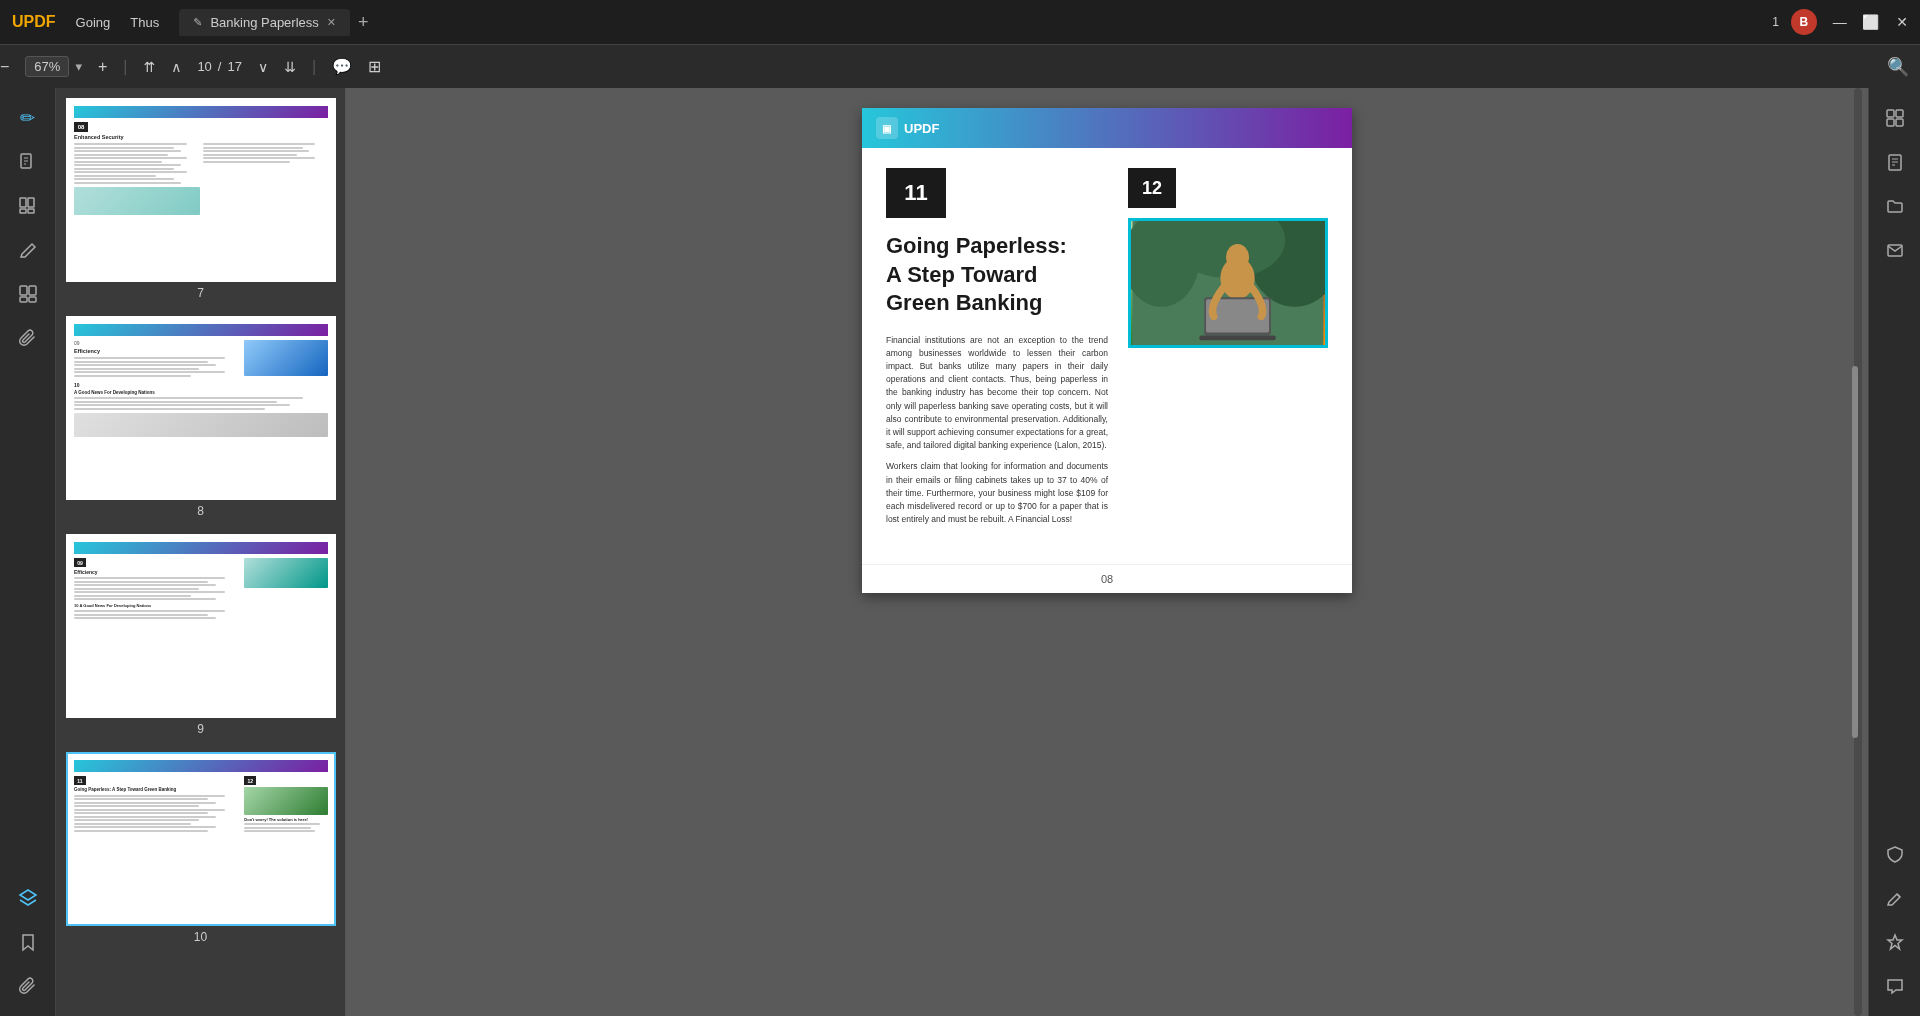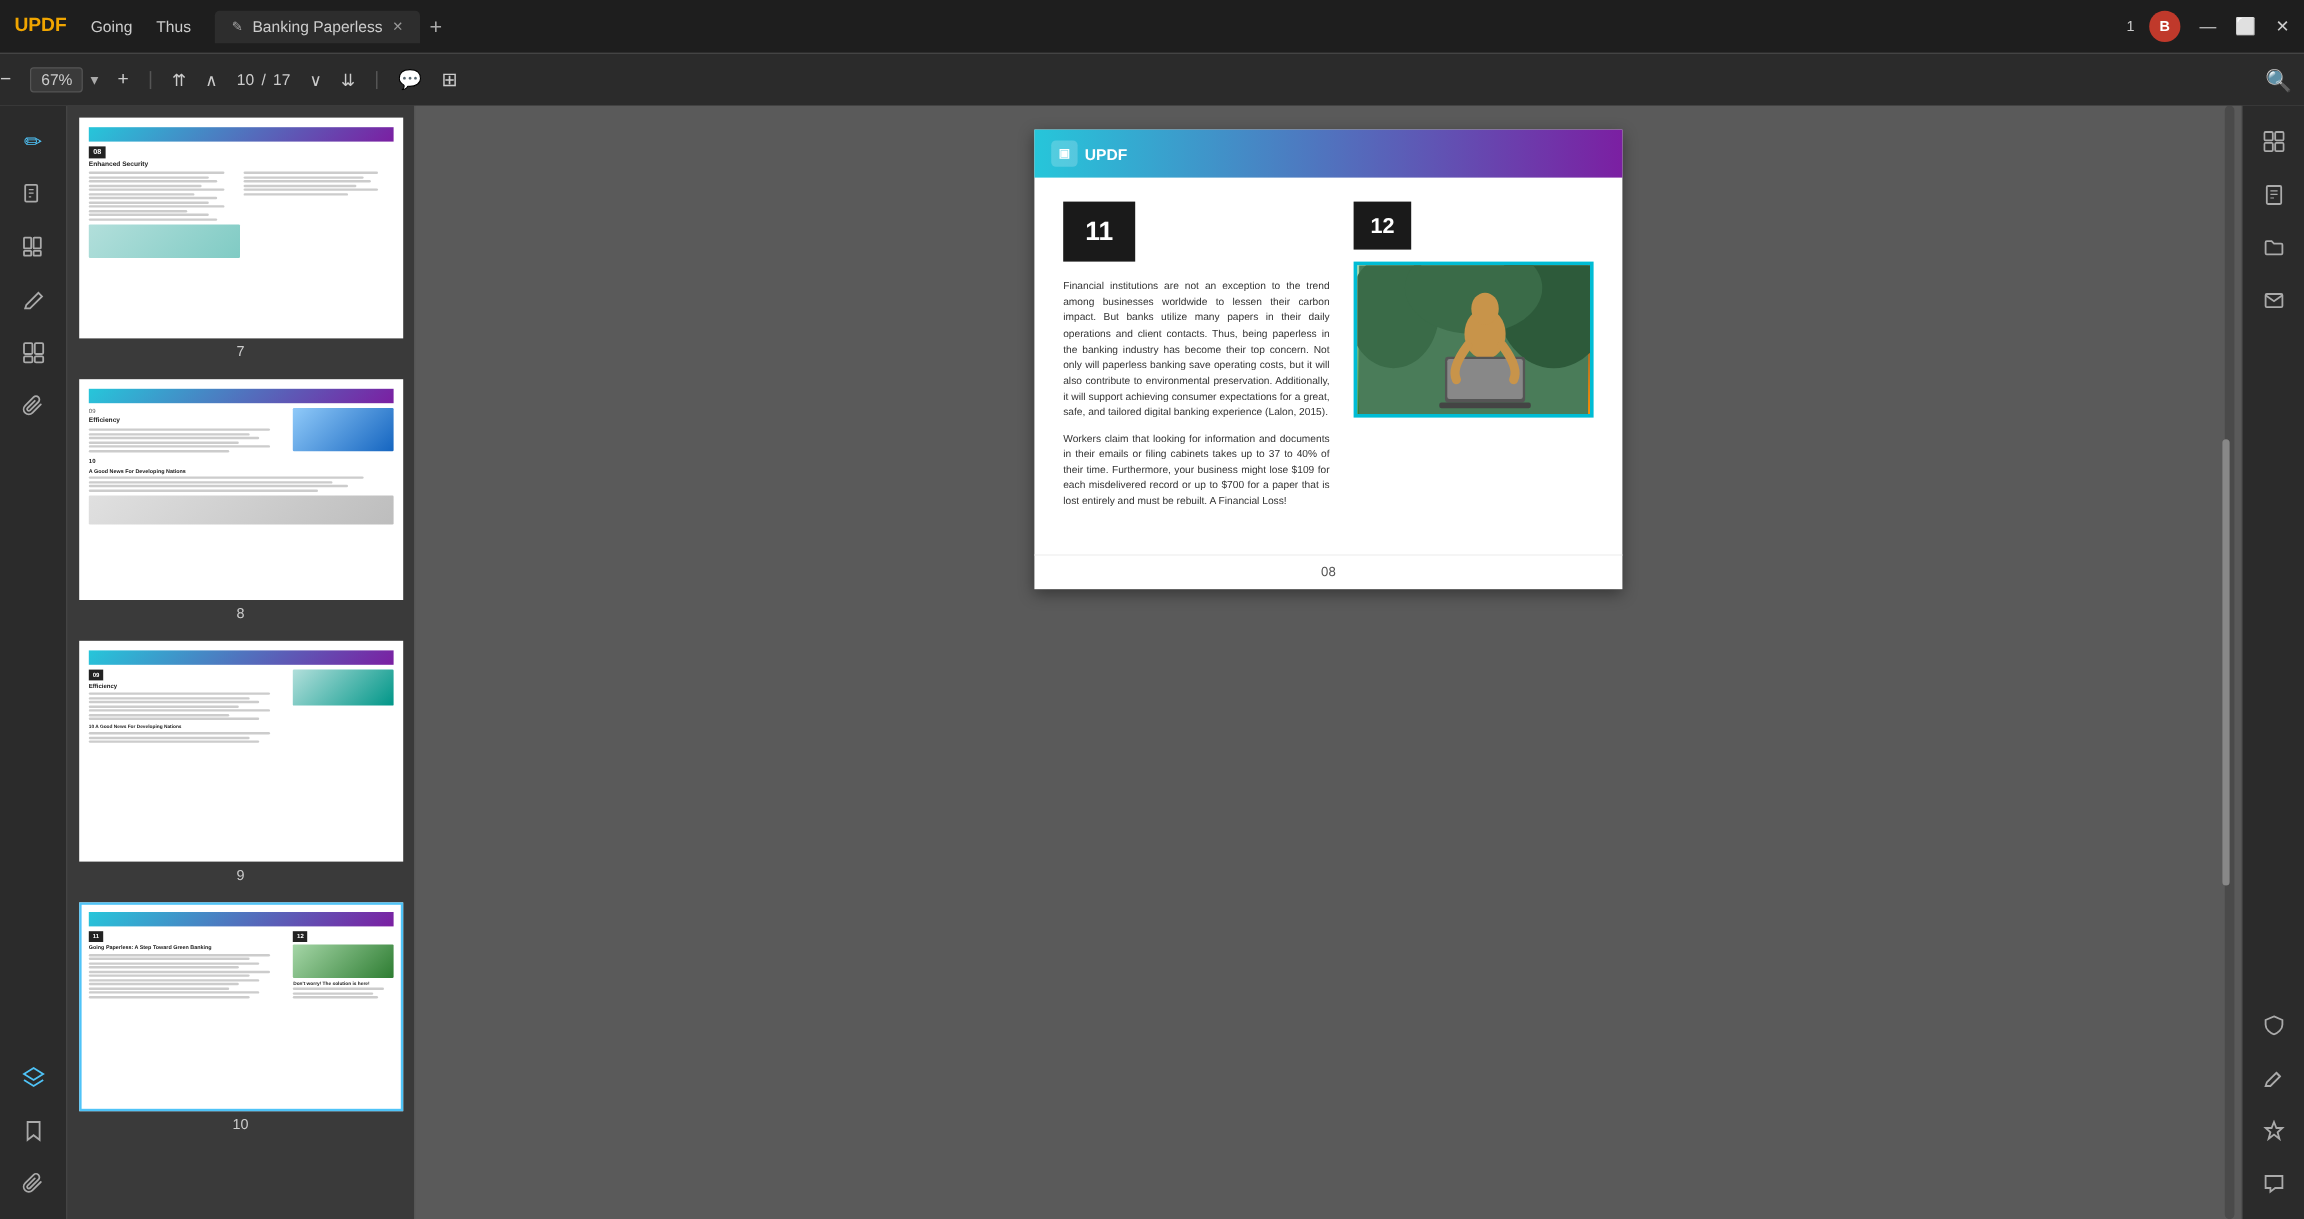--- a/index.html
+++ b/index.html
@@ -424,20 +424,25 @@
         <div class="doc-logo">
           <div class="doc-logo-icon">▣</div>
           <span>UPDF</span>
         </div>
       </div>
 
       <div class="doc-body">
 
         <div class="doc-left">
           <div class="section-num-box">11</div>
+          <div class="section-title">
+            <span>Going Paperless:</span><br>
+            <span>A Step Toward</span><br>
+            <span>Green Banking</span>
+          </div>
           <p class="body-text">Financial institutions are not an exception to the trend among businesses worldwide to lessen their carbon impact. But banks utilize many papers in their daily operations and client contacts. Thus, being paperless in the banking industry has become their top concern. Not only will paperless banking save operating costs, but it will also contribute to environmental preservation. Additionally, it will support achieving consumer expectations for a great, safe, and tailored digital banking experience (Lalon, 2015).</p>
           <p class="body-text">Workers claim that looking for information and documents in their emails or filing cabinets takes up to 37 to 40% of their time. Furthermore, your business might lose $109 for each misdelivered record or up to $700 for a paper that is lost entirely and must be rebuilt. A Financial Loss!</p>
         </div>
 
         <div class="doc-right">
           <div class="section-num-box-sm">12</div>
 
           <div class="right-col-img">
             <svg width="100%" height="100%" viewBox="0 0 200 130" xmlns="http://www.w3.org/2000/svg">
 

